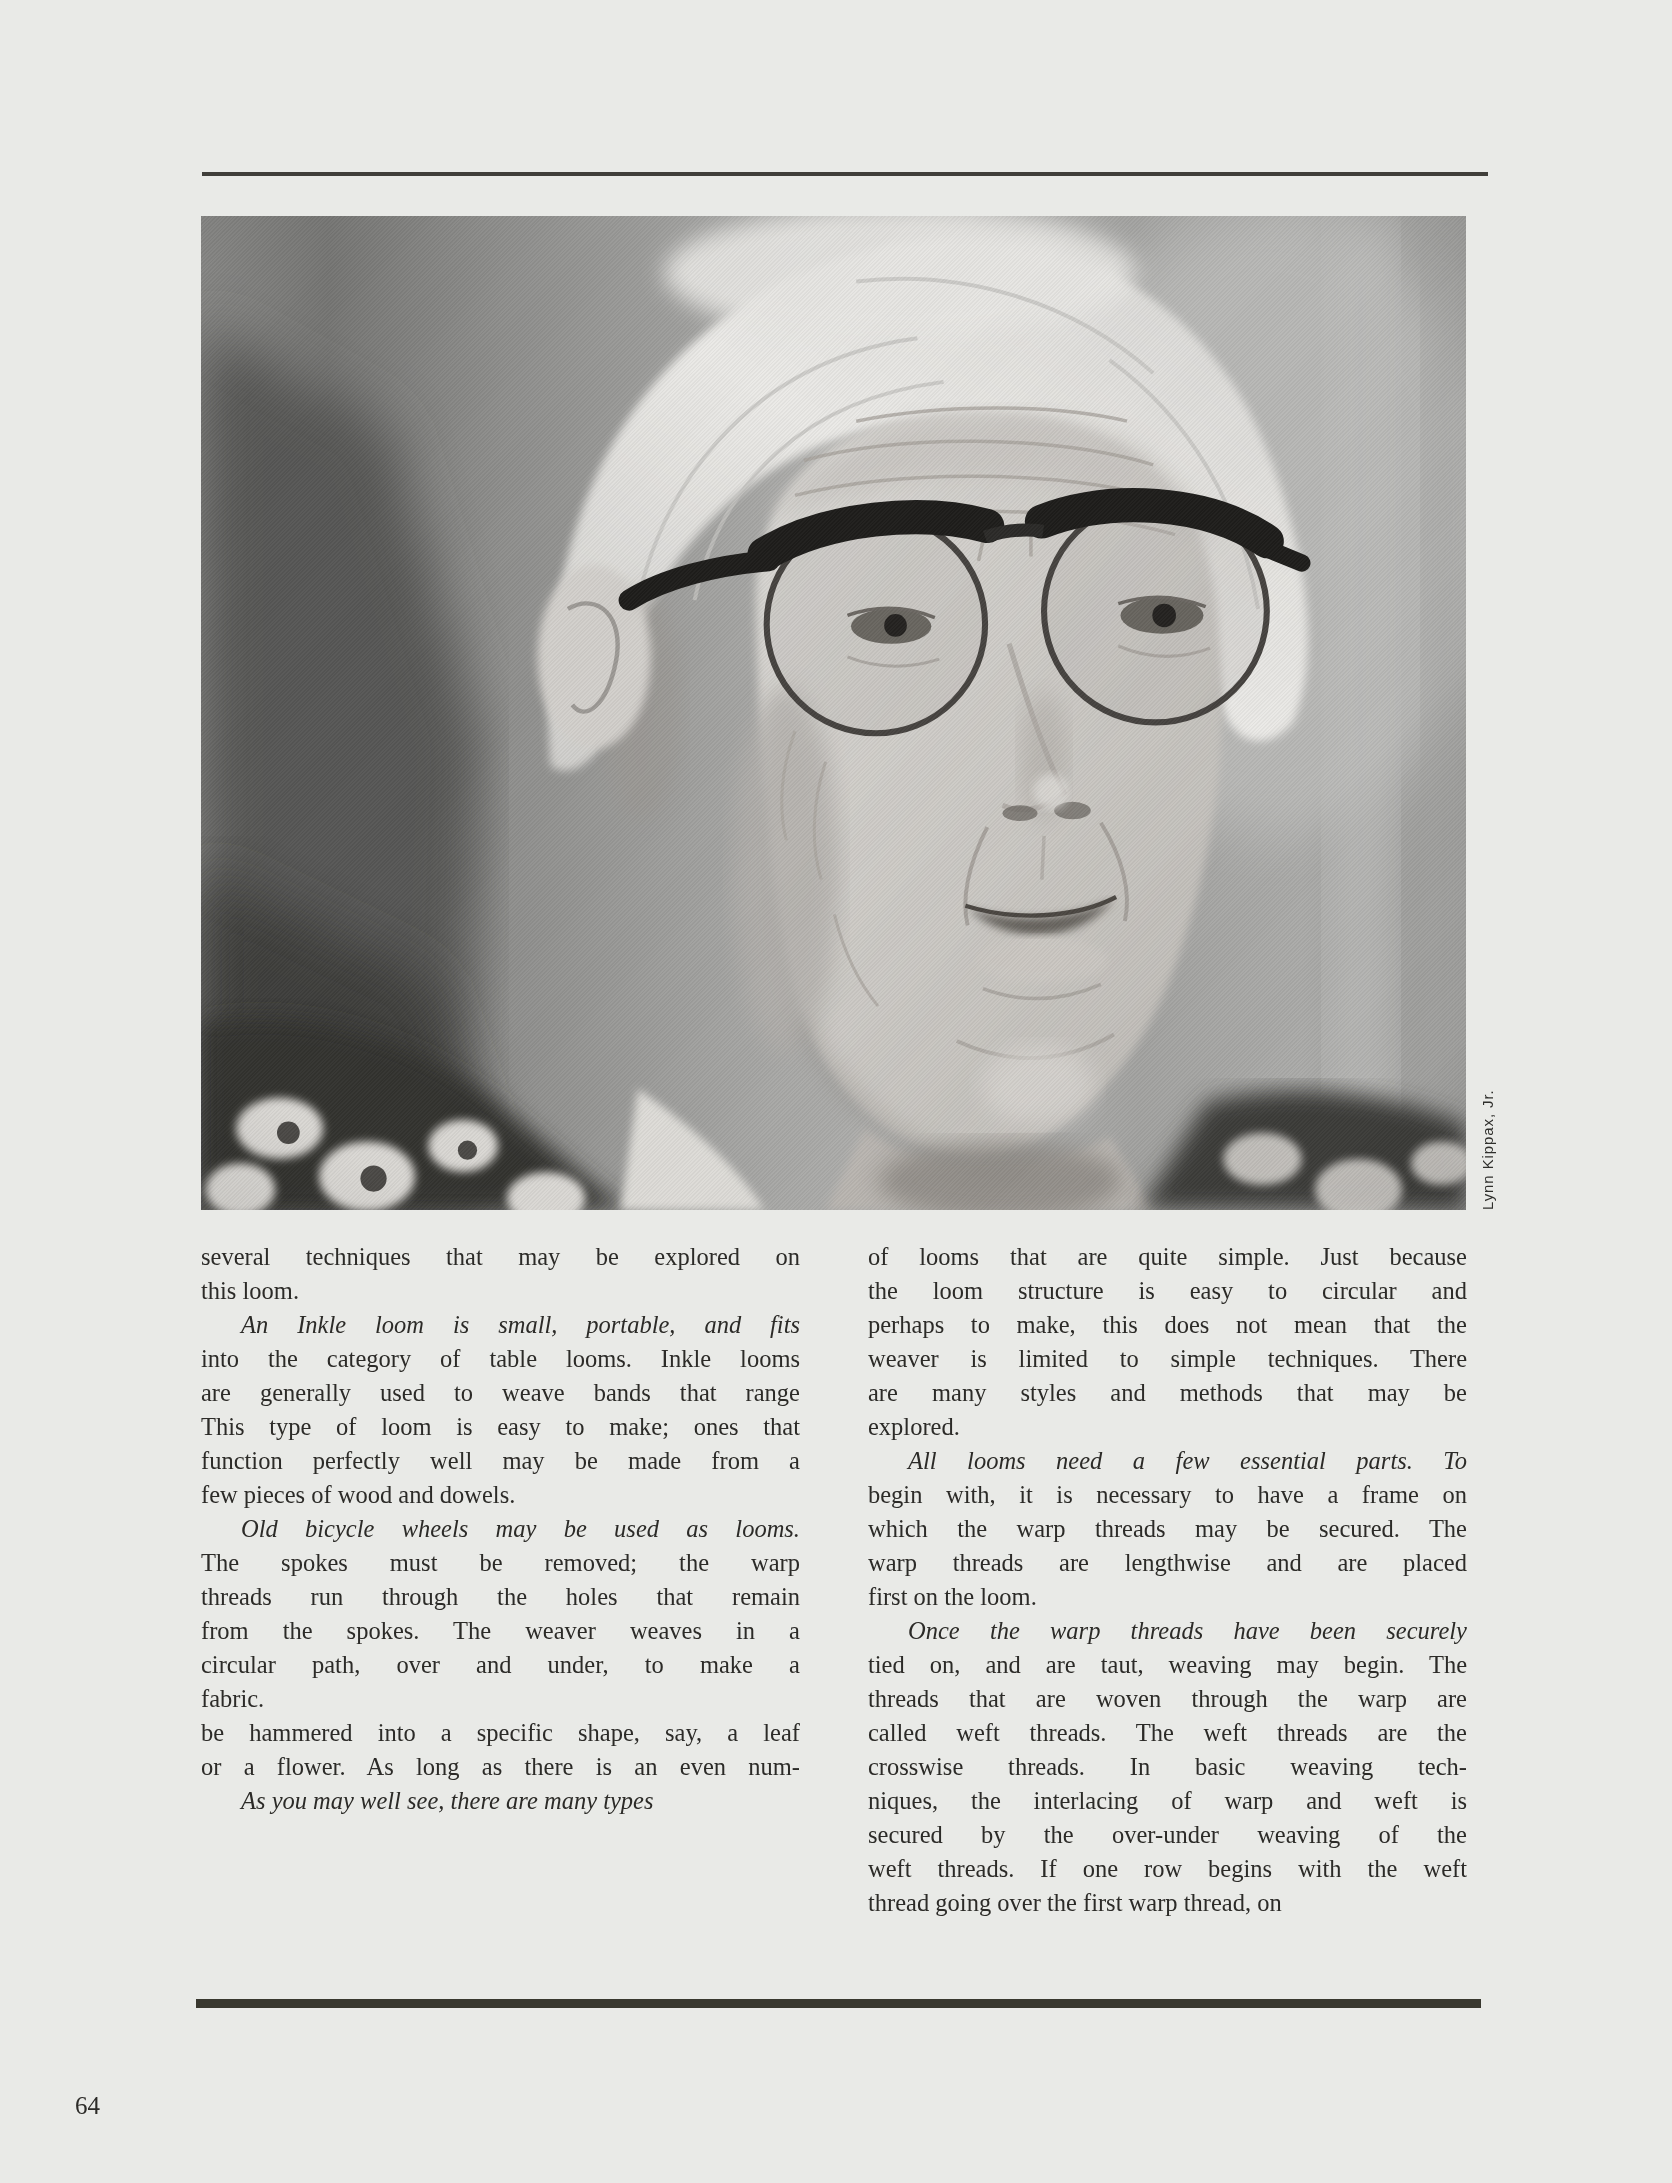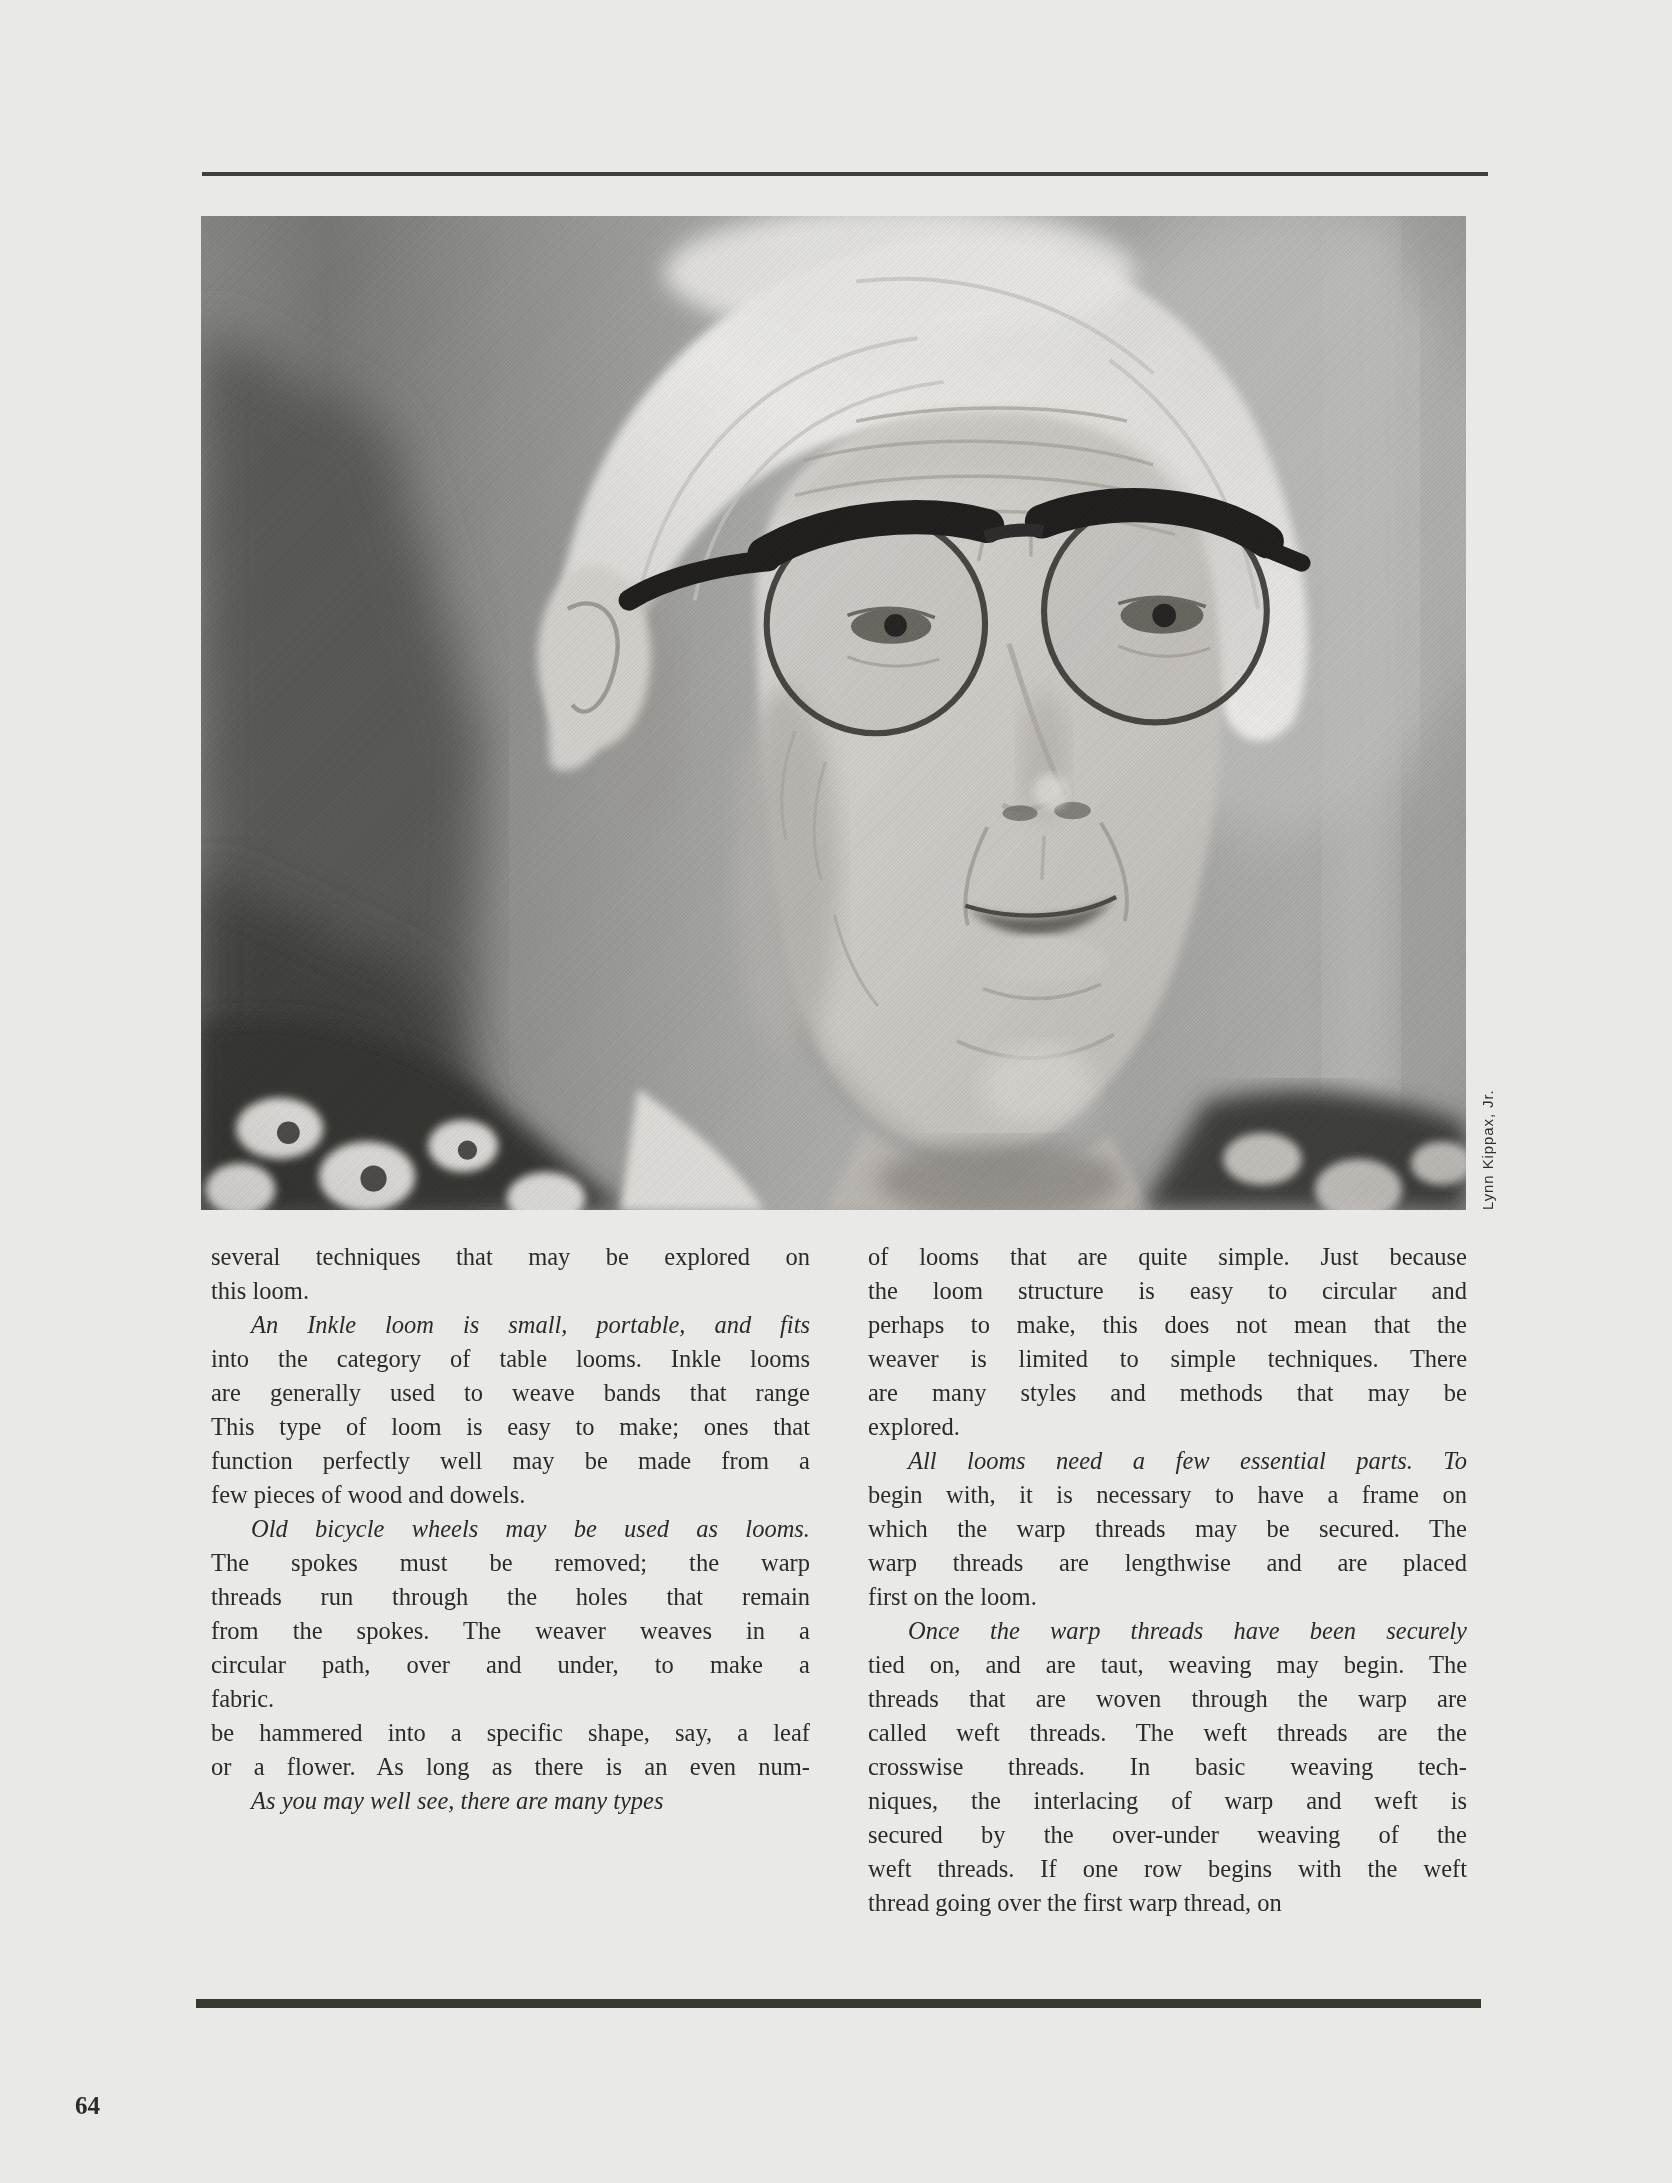--- a/index.html
+++ b/index.html
@@ -19,30 +19,30 @@
   .photo svg{display:block;width:100%;height:100%;}
   .grain{position:absolute;inset:0;pointer-events:none;
     background:repeating-linear-gradient(135deg, rgba(35,35,33,0.045) 0 1.3px, rgba(255,255,255,0.03) 1.3px 2.6px);}
   .credit{
     position:absolute;left:1479px;top:1210px;
     transform:rotate(-90deg);transform-origin:0 0;
     font-family:"Liberation Sans",sans-serif;font-size:15px;letter-spacing:0.9px;
     color:#2f2f2c;white-space:nowrap;
   }
   .col{position:absolute;top:1240px;width:599px;font-size:24.5px;}
-  .col-left{left:211px;}
+  .col-left{left:201px;}
   .col-right{left:868px;}
   .para{margin:0;}
   .line{
     height:34px;line-height:34px;white-space:nowrap;
     text-align:justify;text-align-last:justify;text-justify:inter-word;
   }
   .line.last{text-align-last:left;}
   .line.indent{padding-left:40px;font-style:italic;}
-  .page-number{position:absolute;left:75px;top:2092px;font-size:25px;color:var(--ink);font-weight:bold;}
+  .page-number{position:absolute;left:75px;top:2092px;font-size:25px;color:var(--ink);}
 </style>
 </head>
 <body>
 
 <div class="page">
 
   <div class="top-rule"></div>
 
   <figure class="photo">
     <svg viewBox="0 0 2896 2277" preserveAspectRatio="none">

